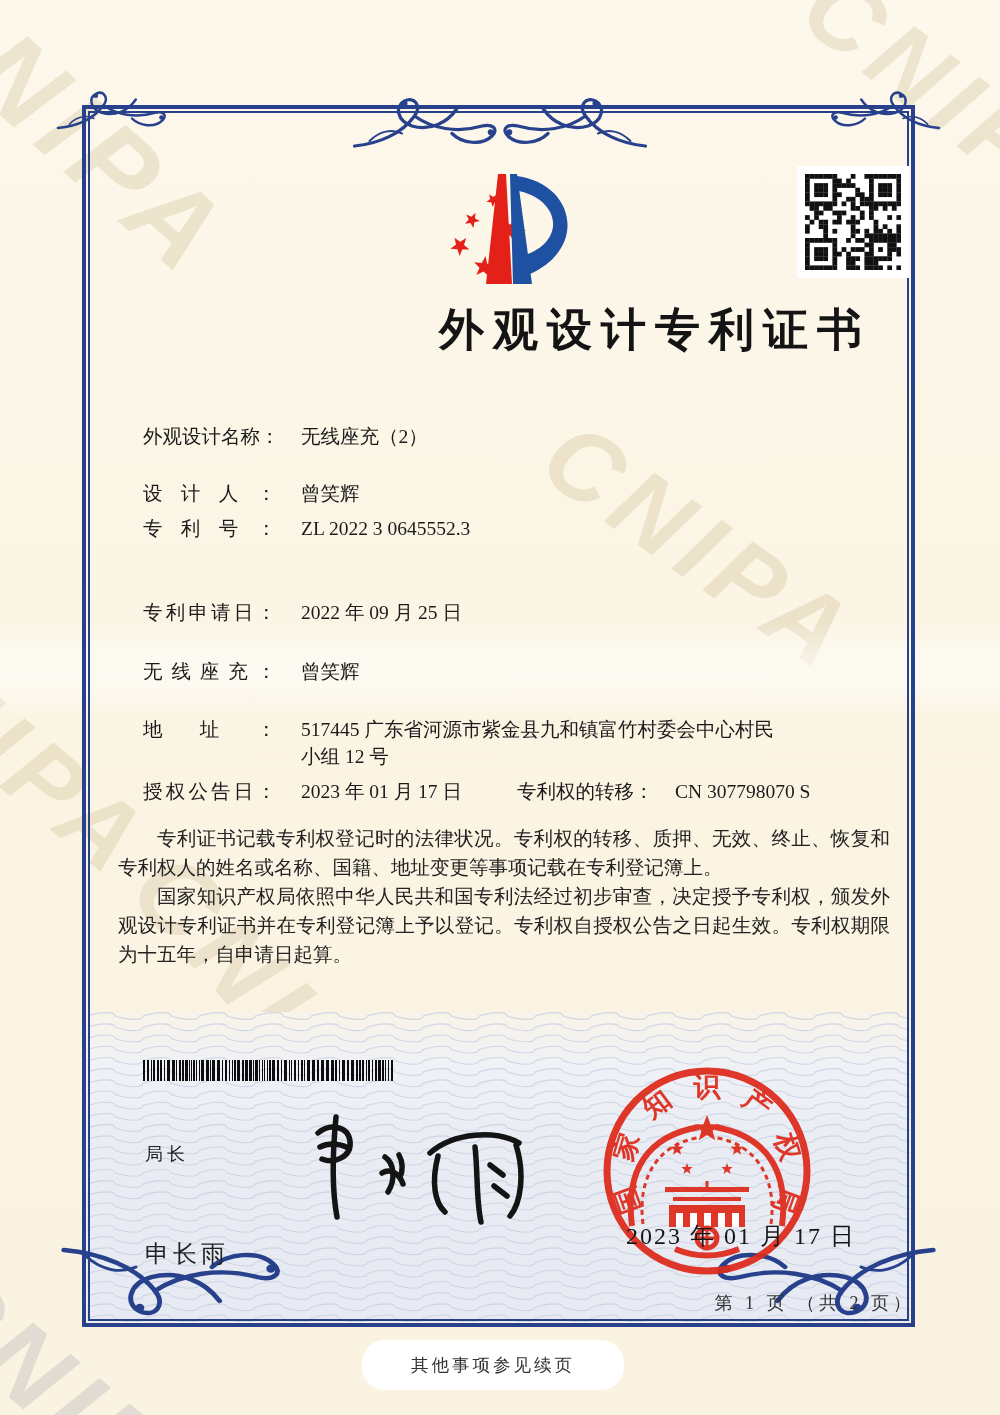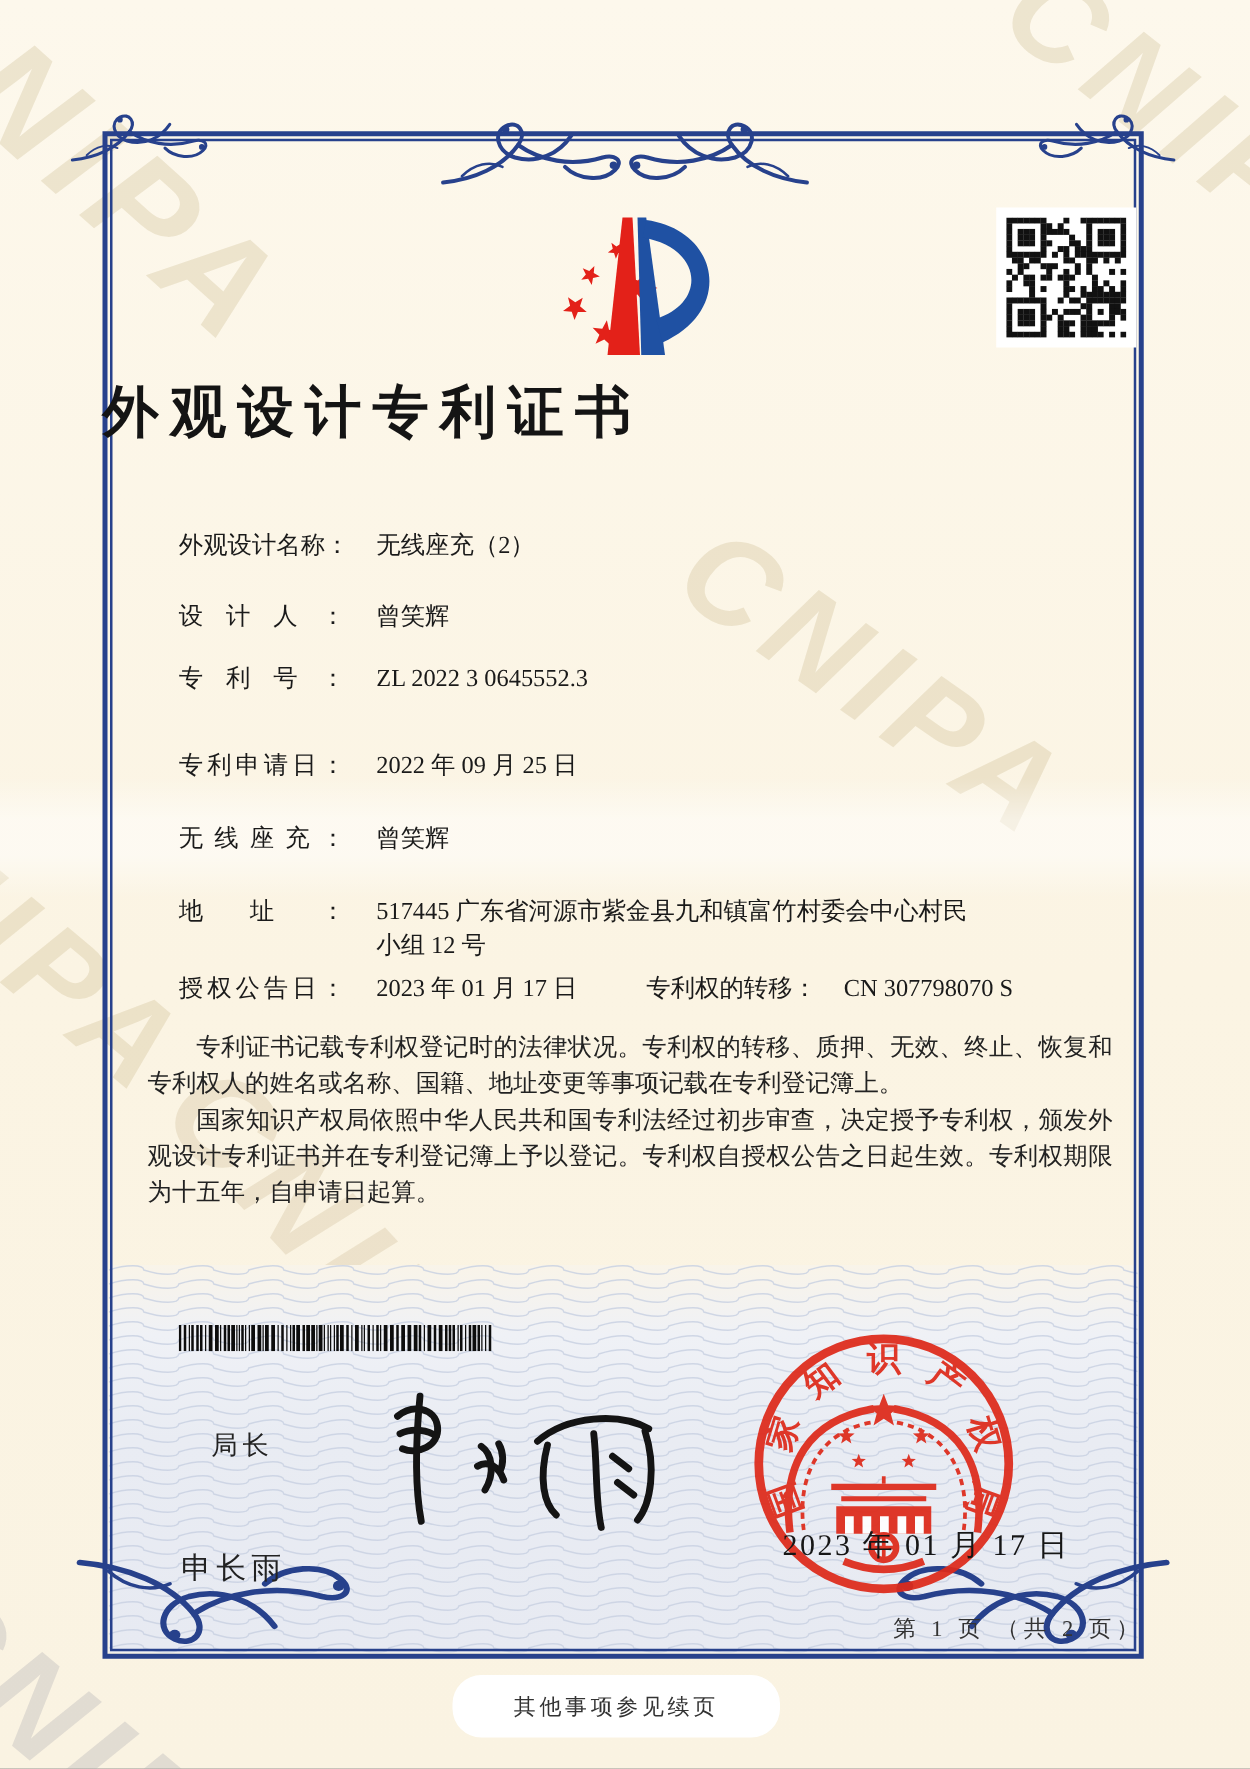--- a/index.html
+++ b/index.html
@@ -39,37 +39,37 @@
   .waves-panel svg{display:block;}
   
   .frame{position:absolute;left:82px;top:105px;width:833px;height:1222px;z-index:3;
     border:4px solid var(--border-blue);box-sizing:border-box;pointer-events:none;}
   .frame::after{content:'';position:absolute;inset:2px;border:2px solid var(--border-blue);}
   .ornaments{position:absolute;left:0;top:0;z-index:3;pointer-events:none;}
   
   .cert-no{position:absolute;left:130px;top:170px;z-index:4;font-size:20px;letter-spacing:1px;color:#222;}
   .logo{position:absolute;left:420px;top:160px;z-index:4;}
   .qr{position:absolute;left:797px;top:166px;width:96px;height:96px;background:#fff;padding:8px;z-index:4;}
-  .title{position:absolute;left:82px;width:789px;top:300px;z-index:4;text-align:left;
+  .title{position:absolute;left:82px;width:789px;top:300px;z-index:4;text-align:right;
     font-size:45px;font-weight:bold;letter-spacing:9px;color:#141414;}
   
   .frow{position:absolute;left:143px;z-index:4;font-size:19.5px;line-height:27px;color:#1a1a1a;white-space:nowrap;}
   .flabel{display:inline-block;width:133px;text-align:justify;text-align-last:justify;vertical-align:top;}
   .fvalue{margin-left:25px;white-space:pre-line;display:inline-block;vertical-align:top;}
-  .row1{top:423px;} .row2{top:480px;} .row3{top:530px;}
+  .row1{top:423px;} .row2{top:480px;} .row3{top:515px;}
   .row4{top:599px;} .row5{top:658px;} .row6{top:716px;} .row7{top:778px;}
   .grant-no-group{position:absolute;left:374px;top:0;}
   
   .body-text{position:absolute;left:118px;top:824px;width:772px;z-index:4;
     font-size:19.5px;line-height:29px;text-align:justify;color:#222;}
   .body-text p{margin:0;text-indent:2em;}
   
   .barcode{position:absolute;left:143px;top:1060px;z-index:4;}
-  .sig-title{position:absolute;left:145px;top:1142px;z-index:4;font-size:21px;letter-spacing:4px;
-    font-family:"Liberation Sans","DejaVu Sans",sans-serif;color:#222;margin-left:24px;}
+  .sig-title{position:absolute;left:145px;top:1142px;z-index:4;font-size:18px;letter-spacing:4px;
+    font-family:"Liberation Sans","DejaVu Sans",sans-serif;color:#222;}
   .sig-name{position:absolute;left:145px;top:1238px;z-index:4;font-size:24px;letter-spacing:4px;
     font-family:Liberation Sans, sans-serif;color:#222;}
   .signature{position:absolute;left:290px;top:1103px;z-index:4;}
   .seal{position:absolute;left:577px;top:1041px;z-index:4;opacity:.93;}
   .seal-date{position:absolute;left:626px;top:1220px;z-index:5;font-size:24px;letter-spacing:2px;color:#161616;white-space:nowrap;}
   .page-info{position:absolute;left:82px;width:833px;top:1291px;z-index:4;text-align:right;
     font-size:18px;letter-spacing:4px;color:#333;}
   .cont-note-box{position:absolute;left:362px;top:1340px;width:262px;height:50px;background:#fff;z-index:4;
     display:flex;align-items:center;justify-content:center;border-radius:23px;}
   .cont-note{font-size:17.5px;letter-spacing:3px;color:#333;}

